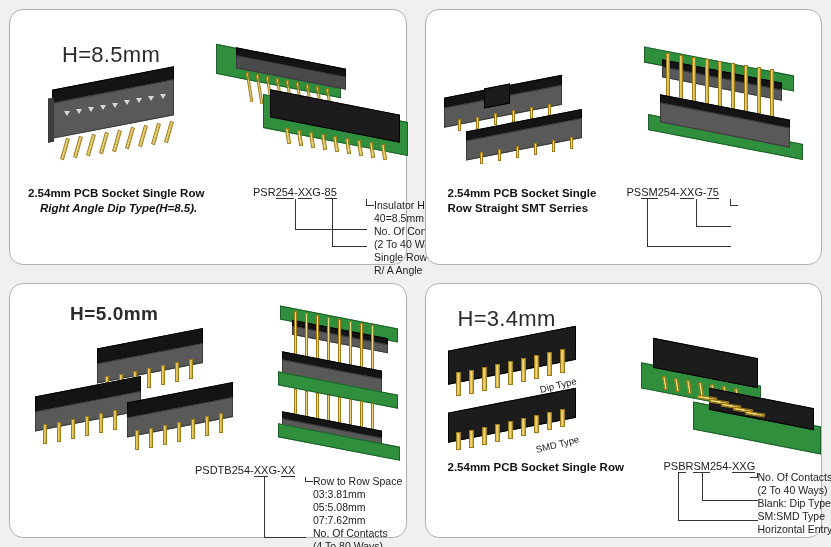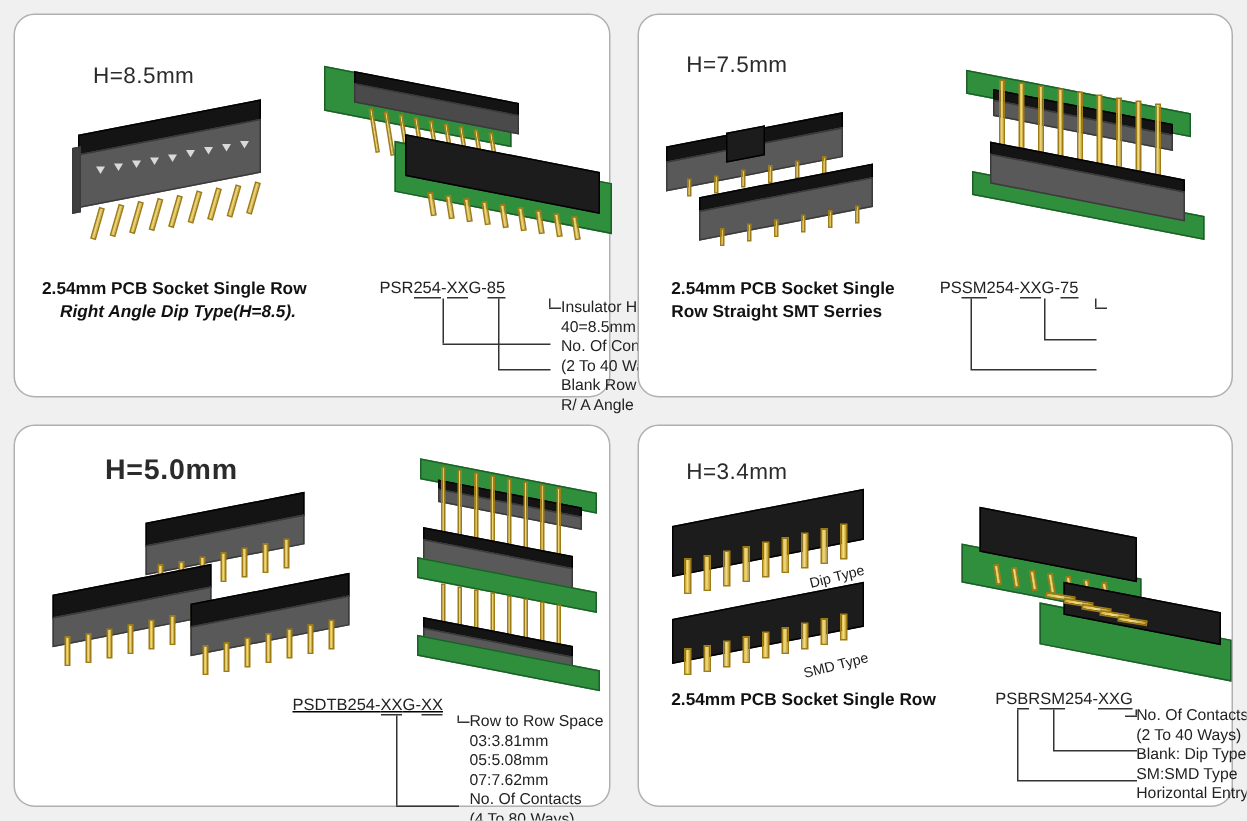--- a/index.html
+++ b/index.html
@@ -17,21 +17,21 @@
   }
   .card {
     position: relative;
     margin: 9px;
     background: #ffffff;
     border: 1.5px solid #b0b0b0;
     border-radius: 14px;
   }
   .heading {
     position: absolute;
-    font-size: 15px;
+    font-size: 22px;
     color: #2b2b2b;
     letter-spacing: 0.3px;
     white-space: nowrap;
   }
   .heading.bold { font-weight: bold; font-size: 19px; letter-spacing: 0.5px; }
 
   .title {
     position: absolute;
     font-size: 11.5px;
     font-weight: bold;
@@ -182,28 +182,27 @@
       <div class="lead-h" style="left:79px; top:60px; width:35px;"></div>
       <div class="lead-v" style="left:42px; top:13px; height:30px;"></div>
       <div class="lead-h" style="left:42px; top:43px; width:72px;"></div>
       <div class="lead-v" style="left:113px; top:13px; height:6px;"></div>
       <div class="lead-h" style="left:113px; top:19px; width:8px;"></div>
       <div class="pn-desc" style="left:121px; top:13px;">
         <div>Insulator Height</div>
         <div>40=8.5mm</div>
         <div>No. Of Contacts</div>
         <div>(2 To 40 Ways)</div>
-        <div>Blank Row</div>
+        <div>Single Row</div>
         <div>R/ A Angle</div>
       </div>
     </div>
   </div>
 
   <div class="card">
-    <div class="heading" style="left:32px; top:25px;">H=7.5mm</div>
 
     <div class="art" style="left:18px; top:72px; width:160px; height:80px;">
       <div class="skew-l" style="position:absolute; left:0; top:0; width:120px; height:40px;">
         <div class="topface" style="left:0; top:4px; width:118px; height:11px;"></div>
         <div class="body" style="left:0; top:14px; width:118px; height:20px;"></div>
       </div>
       <div class="body black" style="left:40px; top:4px; width:26px; height:20px; transform:skewY(-11deg);"></div>
       <div>
         <div class="pin" style="left:14px; top:37px; width:3px; height:12px;"></div>
         <div class="pin" style="left:32px; top:35px; width:3px; height:12px;"></div>
@@ -347,21 +346,21 @@
         <div class="pin" style="left:88px; top:92px; width:3px; height:42px;"></div>
         <div class="pin" style="left:99px; top:94px; width:3px; height:42px;"></div>
       </div>
       <div class="skew-r" style="position:absolute; left:10px; top:112px; width:100px; height:18px;">
         <div class="topface" style="left:0; top:0; width:100px; height:8px;"></div>
         <div class="body" style="left:0; top:7px; width:100px; height:12px;"></div>
       </div>
       <div class="pcb skew-r" style="left:6px; top:126px; width:122px; height:14px;"></div>
     </div>
 
-    <div class="pn-block" style="left:185px; top:180px; width:200px; height:80px;text-decoration:underline;">
+    <div class="pn-block" style="left:185px; top:180px; width:200px; height:80px;">
       <div class="pn-code">
         <span>PSDTB254-</span><u>XX</u><span>G-</span><u>XX</u>
       </div>
       <div class="lead-v" style="left:69px; top:13px; height:60px;"></div>
       <div class="lead-h" style="left:69px; top:73px; width:42px;"></div>
       <div class="lead-v" style="left:110px; top:13px; height:4px;"></div>
       <div class="lead-h" style="left:110px; top:17px; width:8px;"></div>
       <div class="pn-desc" style="left:118px; top:11px;">
         <div>Row to Row Space</div>
         <div>03:3.81mm</div>

